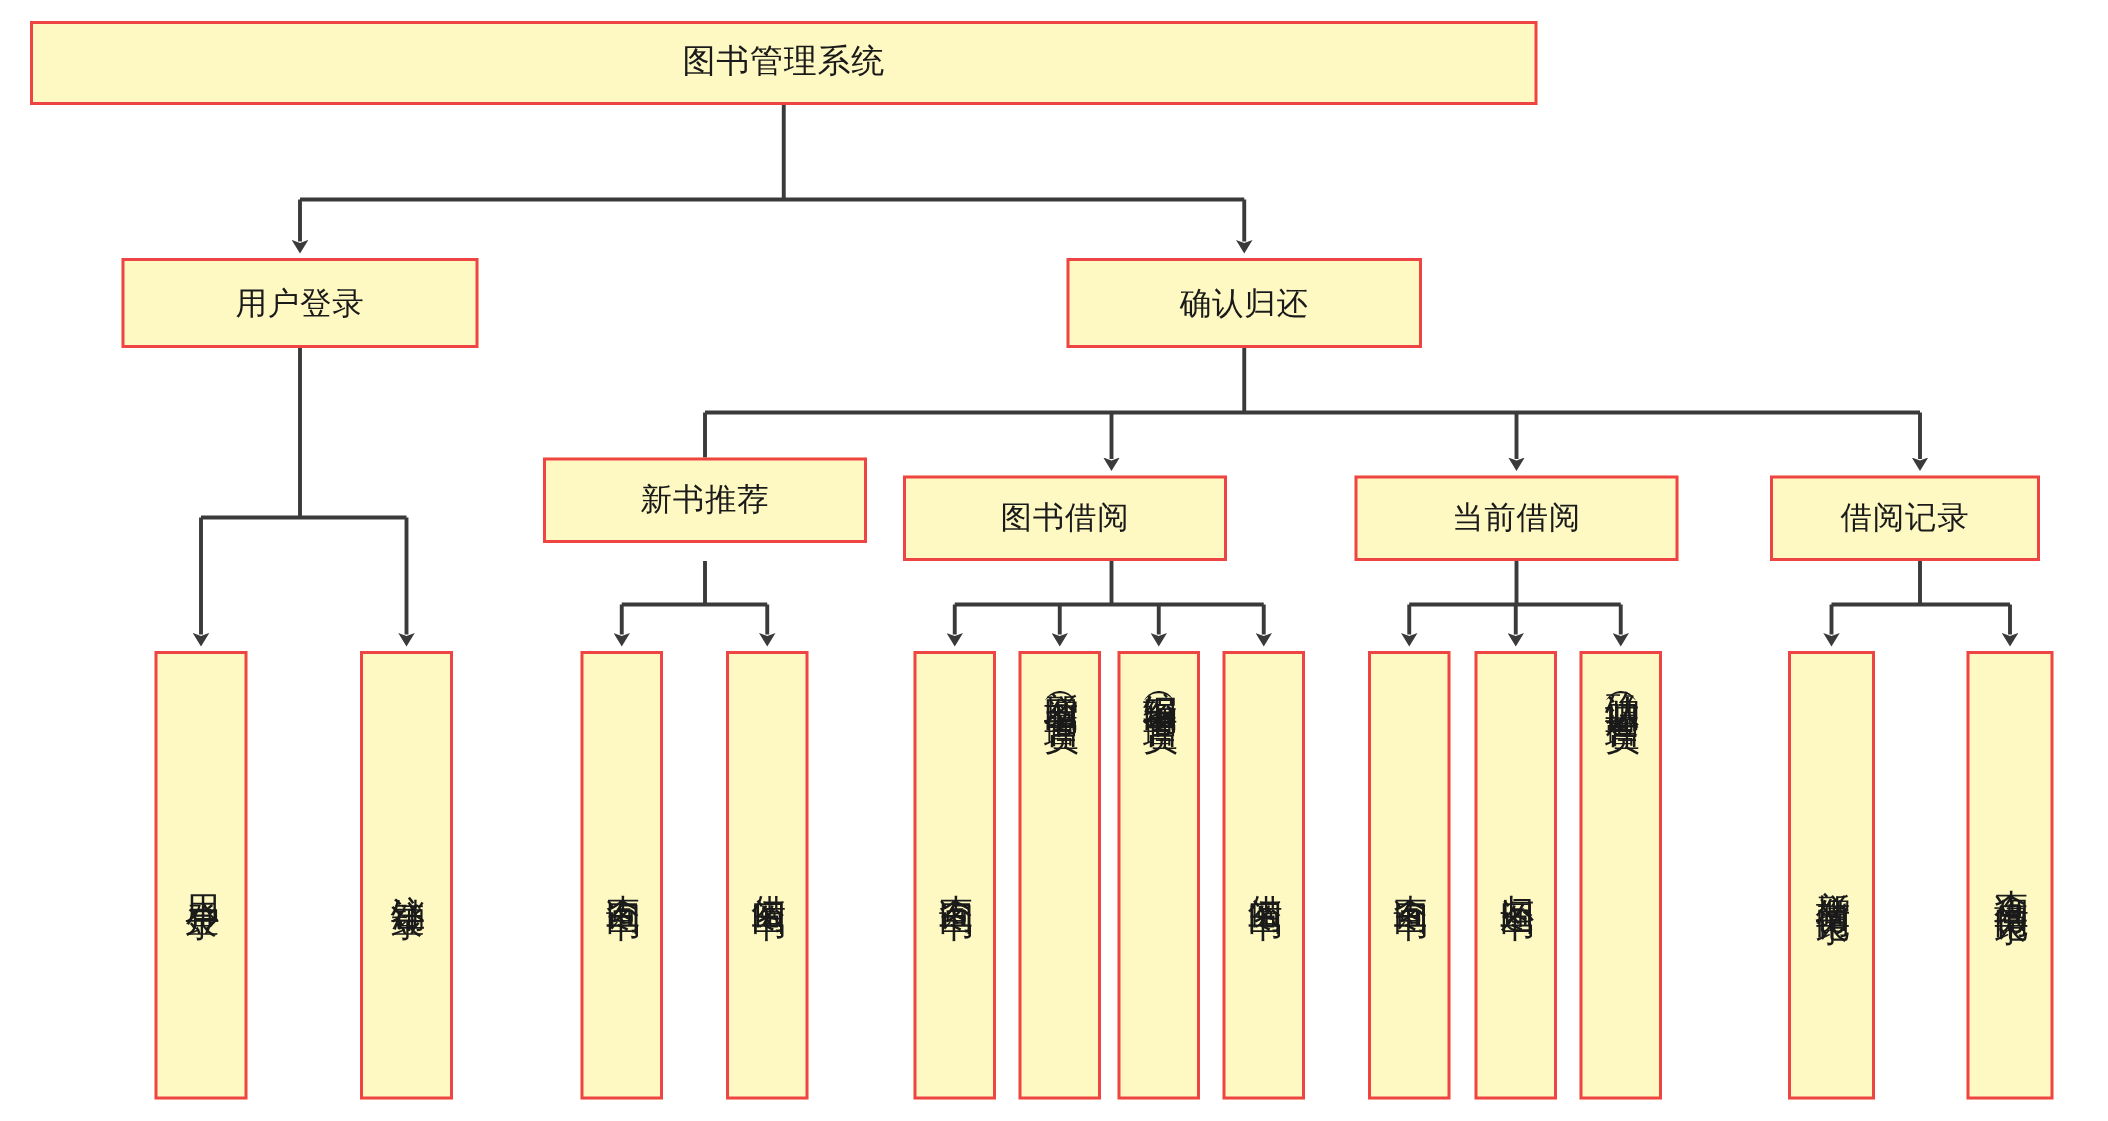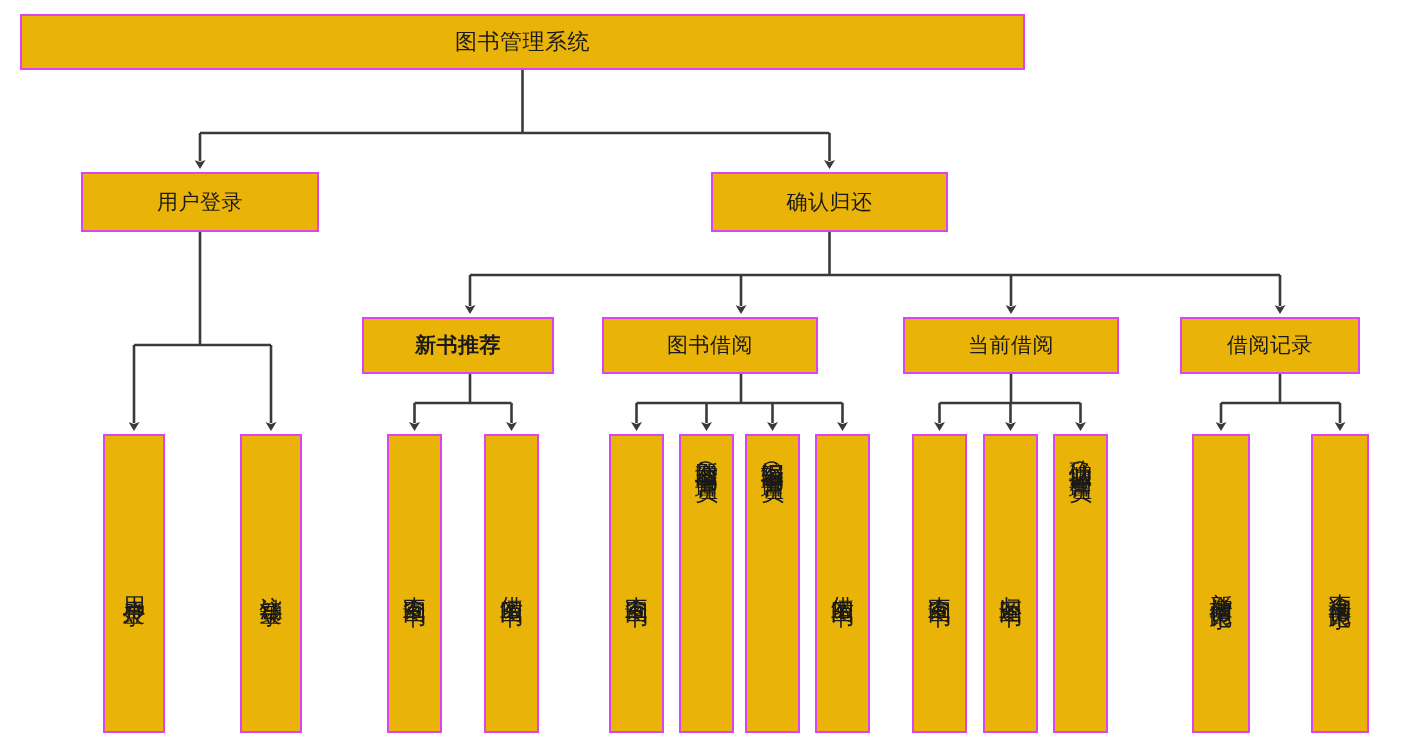--- a/index.html
+++ b/index.html
@@ -21,22 +21,22 @@
     position: absolute;
     left: 0;
     top: 0;
     width: 1405px;
     height: 747px;
     pointer-events: none;
   }
   .node {
     position: absolute;
     box-sizing: border-box;
-    border: 2px solid #d946ef;
-    background: #eab308;
+    border: 2px solid #ef4444;
+    background: #fef9c3;
     display: flex;
     align-items: center;
     justify-content: center;
     color: #1a1a1a;
   }
   .node-label {
     display: block;
     text-align: center;
     line-height: 1.18;
     white-space: pre;
@@ -125,21 +125,21 @@
   <div id="nodes-layer">
       <div class="node horiz root" style="left: 20px; top: 14px; width: 1005px; height: 56px;">
         <span class="node-label">图书管理系统</span>
       </div>
       <div class="node horiz" style="left: 81px; top: 172px; width: 238px; height: 60px;">
         <span class="node-label">用户登录</span>
       </div>
       <div class="node horiz" style="left: 711px; top: 172px; width: 237px; height: 60px;">
         <span class="node-label">确认归还</span>
       </div>
-      <div class="node horiz" style="left: 362px; top: 317px; width: 192px; height: 57px; font-weight: bold;">
+      <div class="node horiz" style="left: 362px; top: 305px; width: 216px; height: 57px;">
         <span class="node-label">新书推荐</span>
       </div>
       <div class="node horiz" style="left: 602px; top: 317px; width: 216px; height: 57px;">
         <span class="node-label">图书借阅</span>
       </div>
       <div class="node horiz" style="left: 903px; top: 317px; width: 216px; height: 57px;">
         <span class="node-label">当前借阅</span>
       </div>
       <div class="node horiz" style="left: 1180px; top: 317px; width: 180px; height: 57px;">
         <span class="node-label">借阅记录</span>

